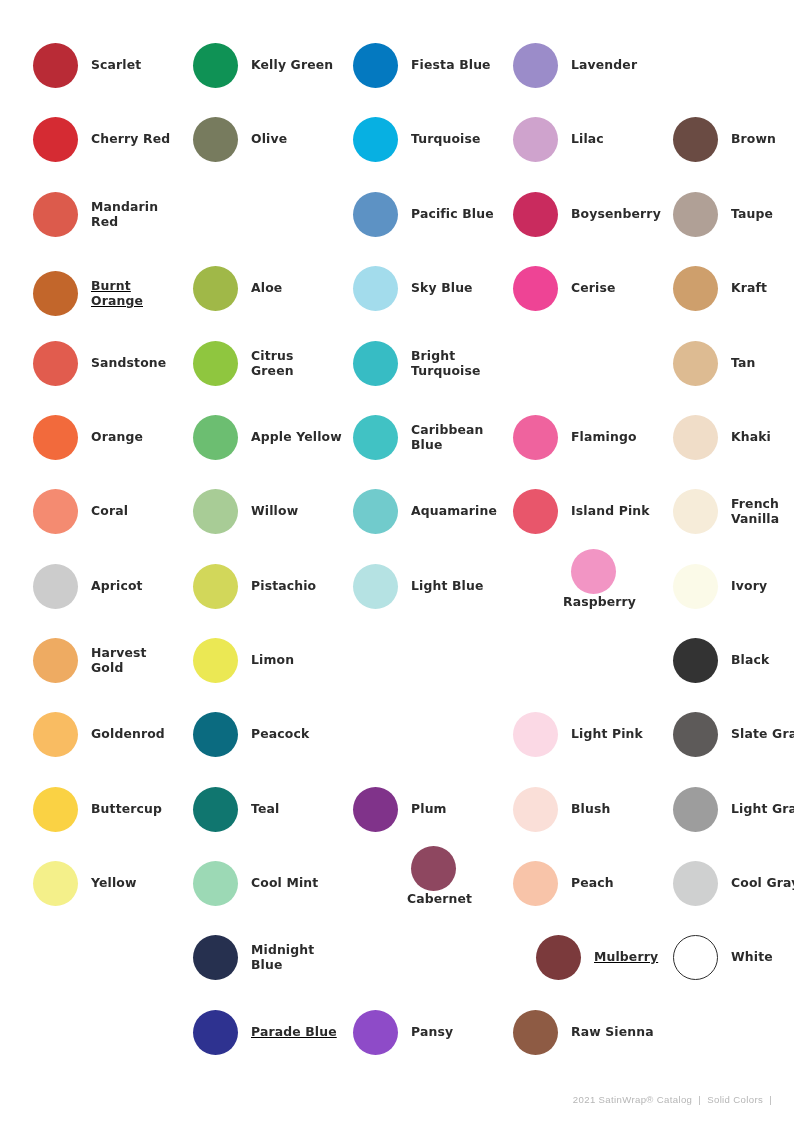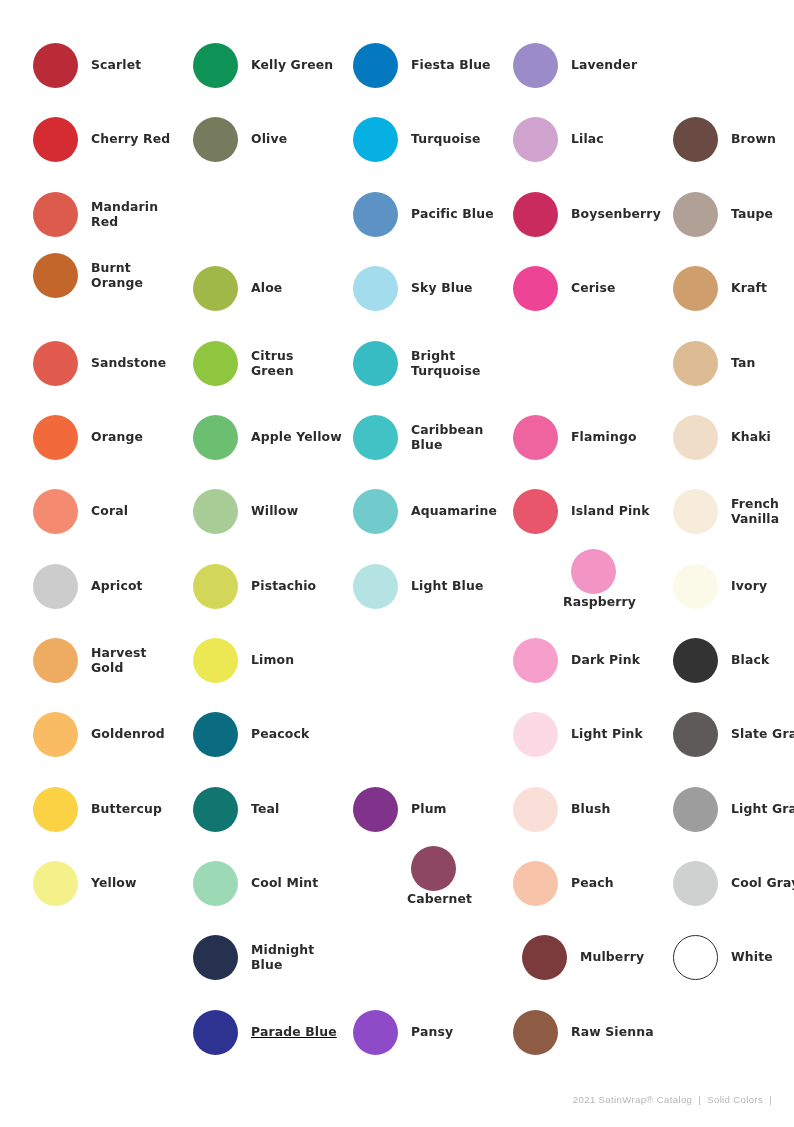--- a/index.html
+++ b/index.html
@@ -73,21 +73,21 @@
     </div>
     <div class="swatch-cell" style="left: 33px; top: 102px;">
       <div class="swatch-dot" style="background: rgb(213, 43, 51); width: 45px; height: 45px;"></div>
       <div class="swatch-label">Cherry Red</div>
     </div>
     <div class="swatch-cell" style="left: 33px; top: 177px;">
       <div class="swatch-dot" style="background: rgb(220, 91, 76); width: 45px; height: 45px;"></div>
       <div class="swatch-label">Mandarin
 Red</div>
     </div>
-    <div class="swatch-cell" style="left: 33px; top: 238px;">
+    <div class="swatch-cell" style="left: 33px; top: 256px; text-decoration: underline;">
       <div class="swatch-dot" style="background: rgb(194, 102, 43); width: 45px; height: 45px;"></div>
       <div class="swatch-label">Burnt
 Orange</div>
     </div>
     <div class="swatch-cell" style="left: 33px; top: 326px;">
       <div class="swatch-dot" style="background: rgb(225, 92, 78); width: 45px; height: 45px;"></div>
       <div class="swatch-label">Sandstone</div>
     </div>
     <div class="swatch-cell" style="left: 33px; top: 400px;">
       <div class="swatch-dot" style="background: rgb(242, 106, 60); width: 45px; height: 45px;"></div>
@@ -239,37 +239,33 @@
       <div class="swatch-label">Flamingo</div>
     </div>
     <div class="swatch-cell" style="left: 513px; top: 474px;">
       <div class="swatch-dot" style="background: rgb(232, 86, 107); width: 45px; height: 45px;"></div>
       <div class="swatch-label">Island Pink</div>
     </div>
     <div class="swatch-cell" style="left: 513px; top: 549px; flex-direction: column;">
       <div class="swatch-dot" style="background: rgb(242, 149, 196); width: 45px; height: 45px;"></div>
       <div class="swatch-label">Raspberry</div>
     </div>
-    <div class="swatch-cell" style="left: 513px; top: 623px;">
-      <div class="swatch-dot" style="background: rgb(247, 159, 203); width: 45px; height: 45px;"></div>
-      <div class="swatch-label">Dark Pink</div>
-    </div>
     <div class="swatch-cell" style="left: 513px; top: 697px;">
       <div class="swatch-dot" style="background: rgb(251, 217, 229); width: 45px; height: 45px;"></div>
       <div class="swatch-label">Light Pink</div>
     </div>
     <div class="swatch-cell" style="left: 513px; top: 772px;">
       <div class="swatch-dot" style="background: rgb(250, 223, 216); width: 45px; height: 45px;"></div>
       <div class="swatch-label">Blush</div>
     </div>
     <div class="swatch-cell" style="left: 513px; top: 846px;">
       <div class="swatch-dot" style="background: rgb(248, 196, 169); width: 45px; height: 45px;"></div>
       <div class="swatch-label">Peach</div>
     </div>
-    <div class="swatch-cell" style="left: 522px; top: 920px;">
+    <div class="swatch-cell" style="left: 536px; top: 920px; text-decoration: underline;">
       <div class="swatch-dot" style="background: rgb(123, 58, 60); width: 45px; height: 45px;"></div>
       <div class="swatch-label">Mulberry</div>
     </div>
     <div class="swatch-cell" style="left: 513px; top: 995px;">
       <div class="swatch-dot" style="background: rgb(142, 91, 68); width: 45px; height: 45px;"></div>
       <div class="swatch-label">Raw Sienna</div>
     </div>
     <div class="swatch-cell" style="left: 673px; top: 102px;">
       <div class="swatch-dot" style="background: rgb(106, 75, 67); width: 45px; height: 45px;"></div>
       <div class="swatch-label">Brown</div>

